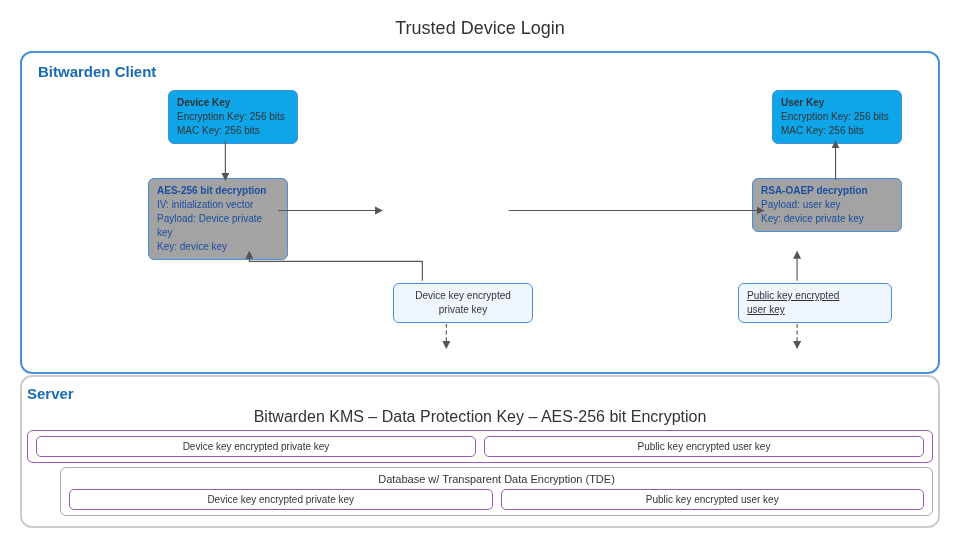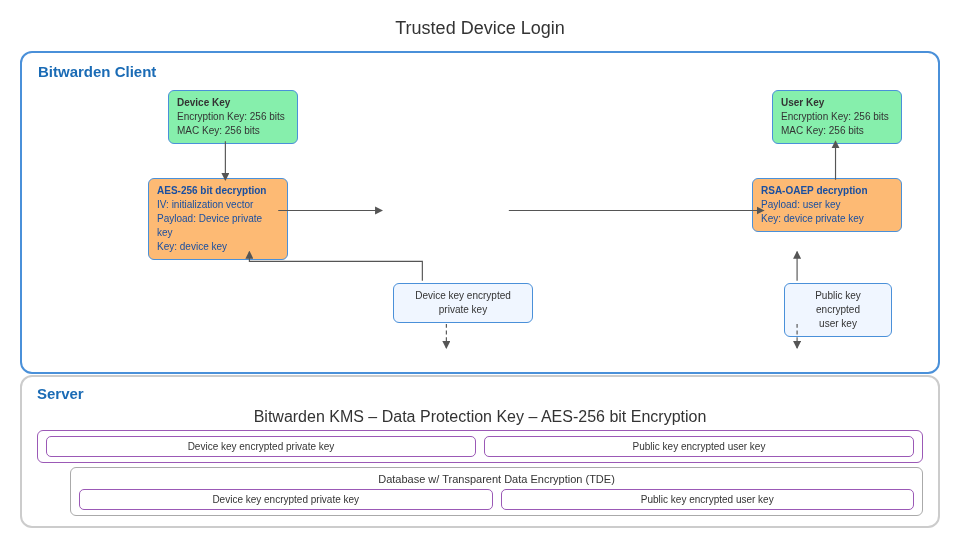--- a/index.html
+++ b/index.html
@@ -48,28 +48,28 @@
     .client-diagram {
       position: relative;
       height: 270px;
     }
 
     
     .box {
       position: absolute;
       border: 1.5px solid #4a90d9;
       border-radius: 6px;
-      background: #86efac;
+      background: #0ea5e9;
       padding: 5px 8px;
       font-size: 10px;
       line-height: 1.4;
     }
 
     .box-blue-fill {
-      background: #fdba74;
+      background: #a3a3a3;
       border-color: #4a90d9;
       color: #1a4fa0;
     }
 
     .box-plain {
       border-color: #4a90d9;
       color: #333;
     }
 
     .box-light {
@@ -119,39 +119,39 @@
       top: 195px;
       left: 355px;
       width: 140px;
       text-align: center;
     }
 
     
     .pkuk-box {
       top: 195px;
       right: 30px;
-      width: 108px;
-      text-align: center;
+      width: 154px;
+      text-decoration: underline;
     }
 
     
     .arrows-svg {
       position: absolute;
       top: 0;
       left: 0;
       width: 100%;
       height: 100%;
       pointer-events: none;
     }
 
     
     .server-section {
       border: 2px solid #ccc;
       border-radius: 12px;
-      padding: 8px 15px 10px;
+      padding: 8px 5px 10px;
       position: relative;
       background: #fff;
     }
 
     .server-label {
       font-size: 15px;
       font-weight: bold;
       color: #1a6bb5;
       margin-bottom: 6px;
     }

